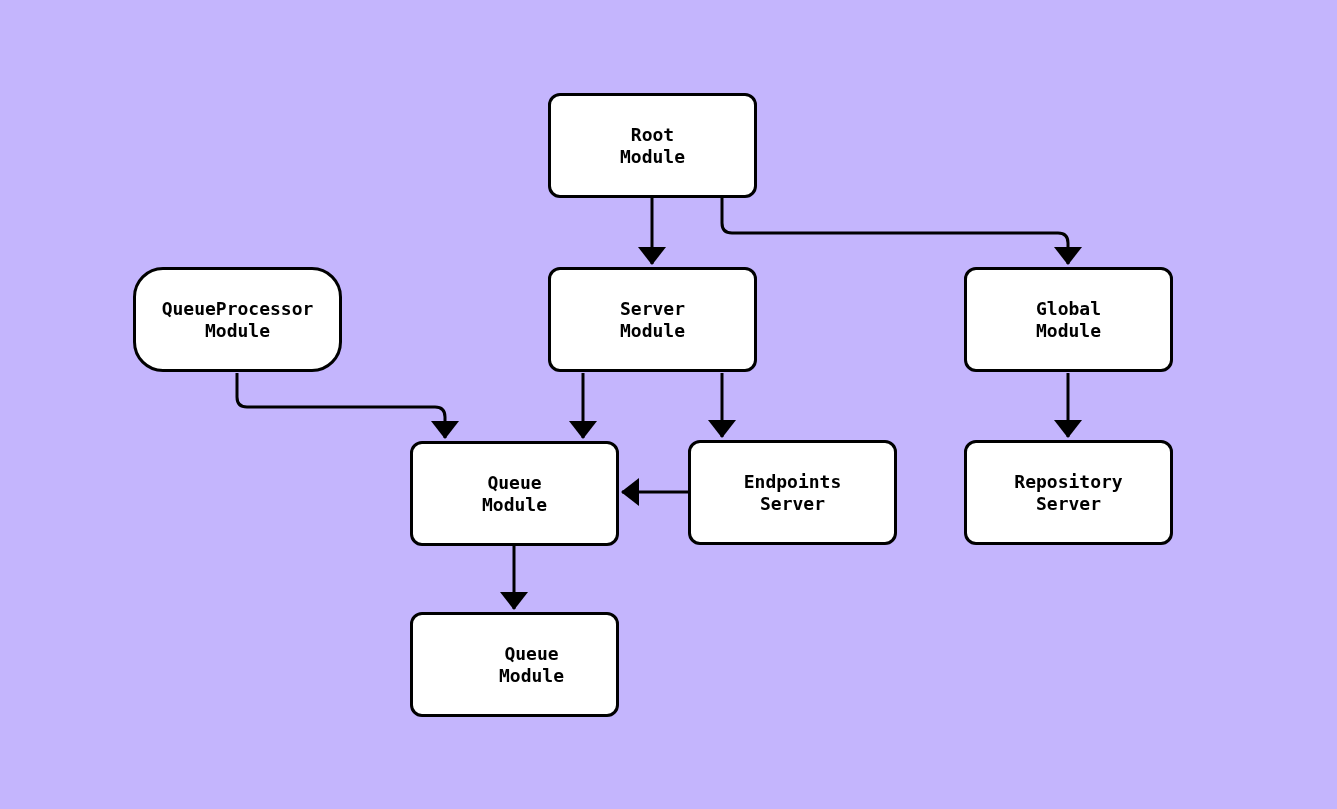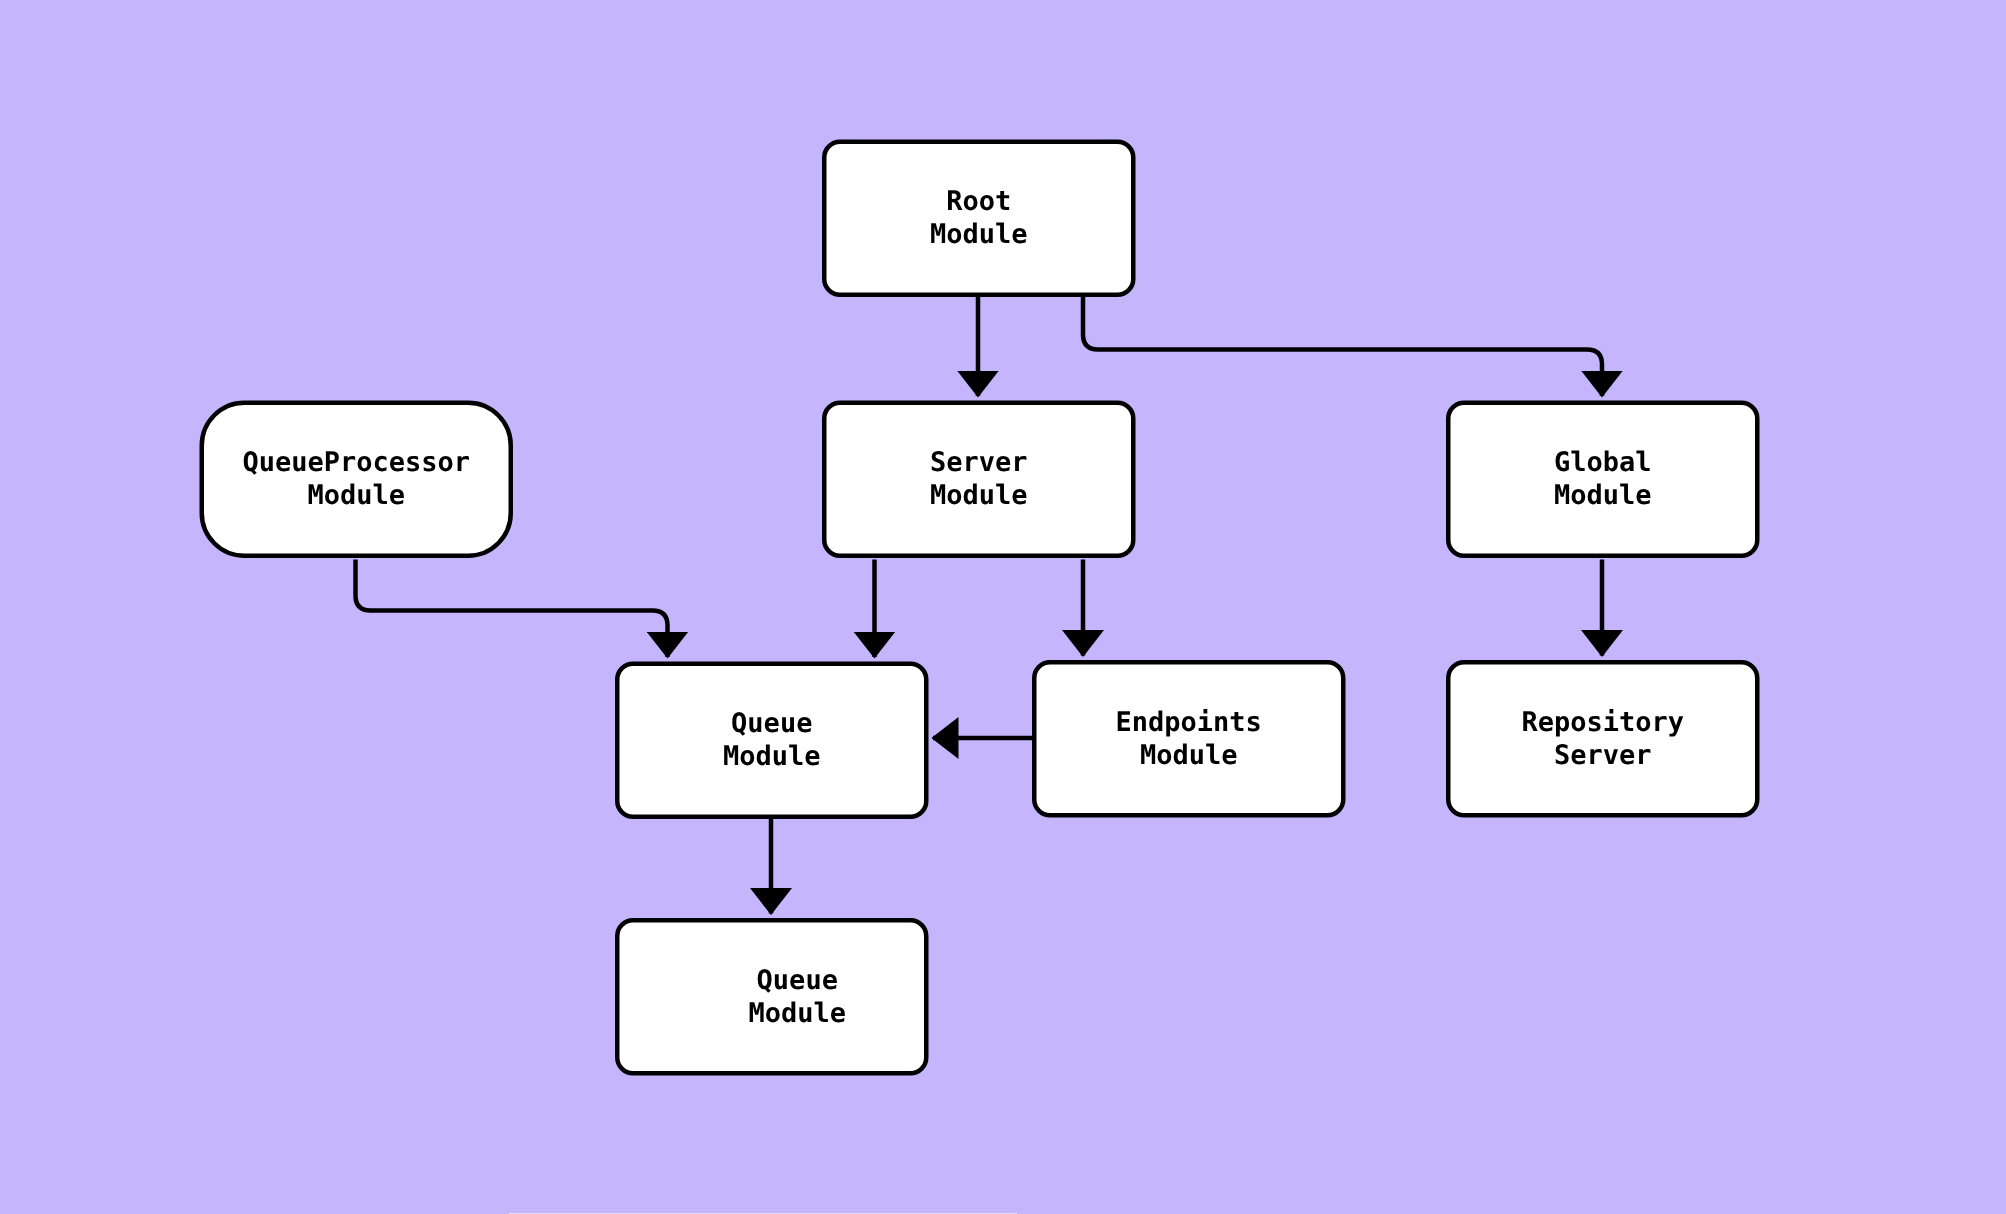--- a/index.html
+++ b/index.html
@@ -84,21 +84,21 @@
   <div class="node node-server">Server
 Module</div>
 
   <div class="node node-global">Global
 Module</div>
 
   <div class="node node-core">Queue
 Module</div>
 
   <div class="node node-endpoints">Endpoints
-Module</div>
+Server</div>
 
   <div class="node node-repository">Repository
 Server</div>
 
   <div class="node node-queue">Queue
 Module</div>
 
 </div>
 
 </body></html>

